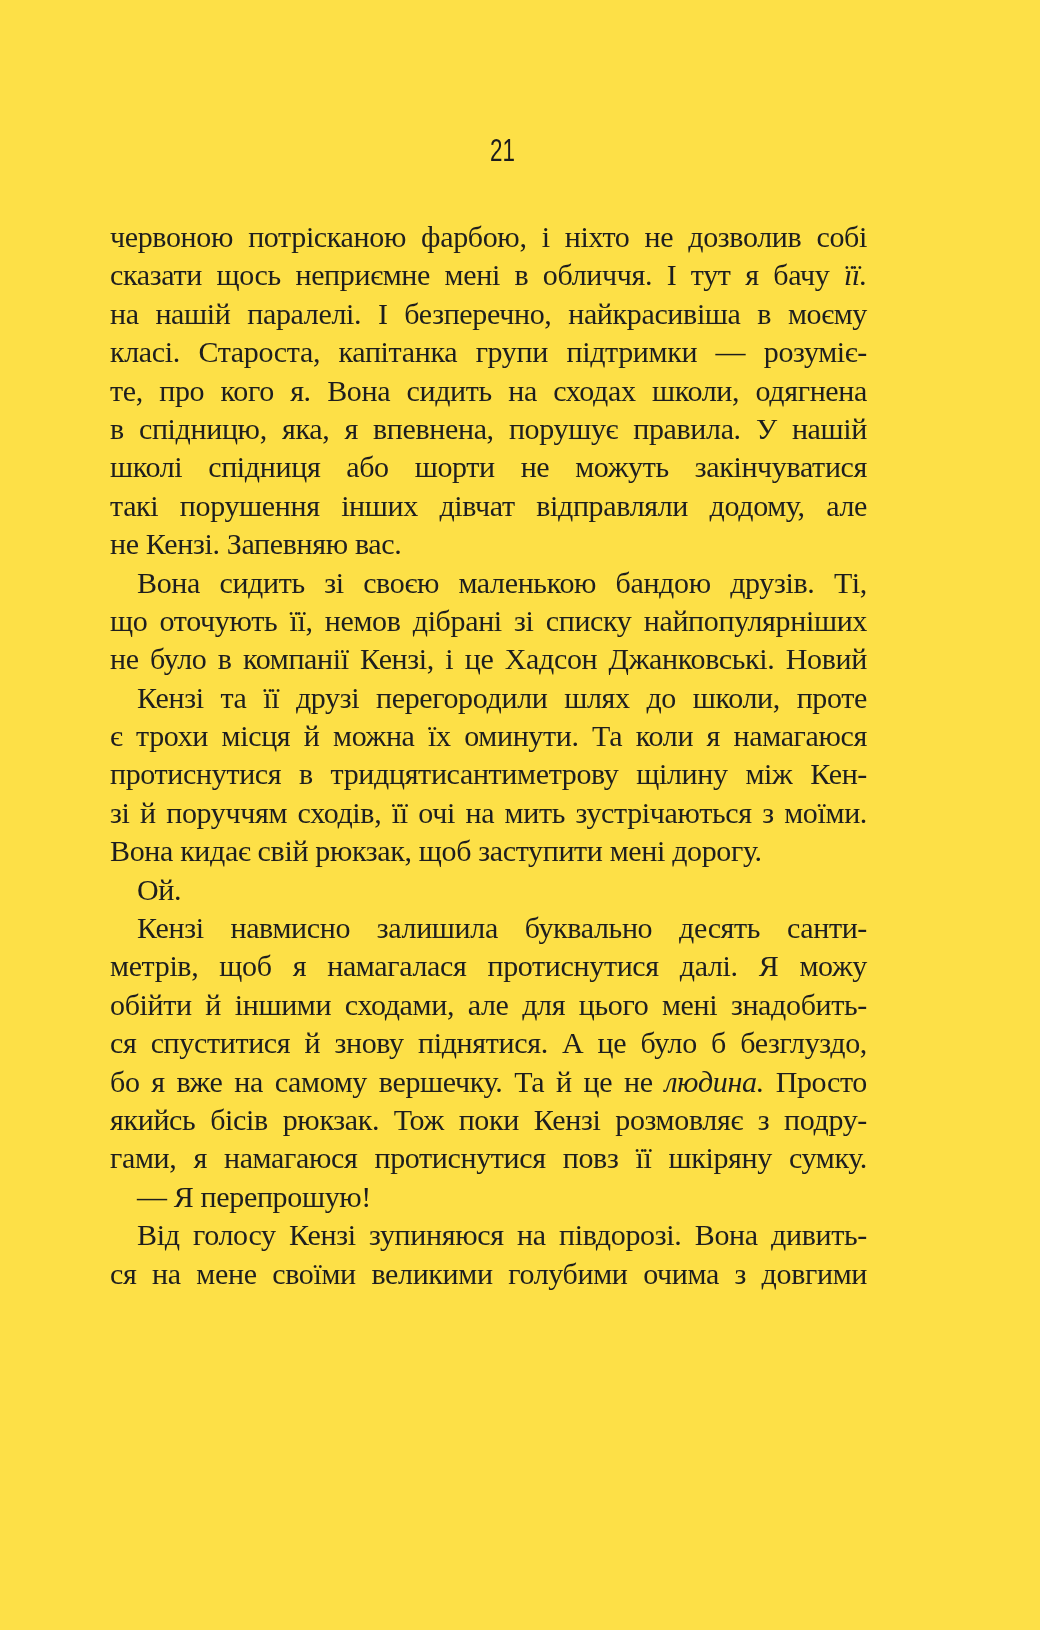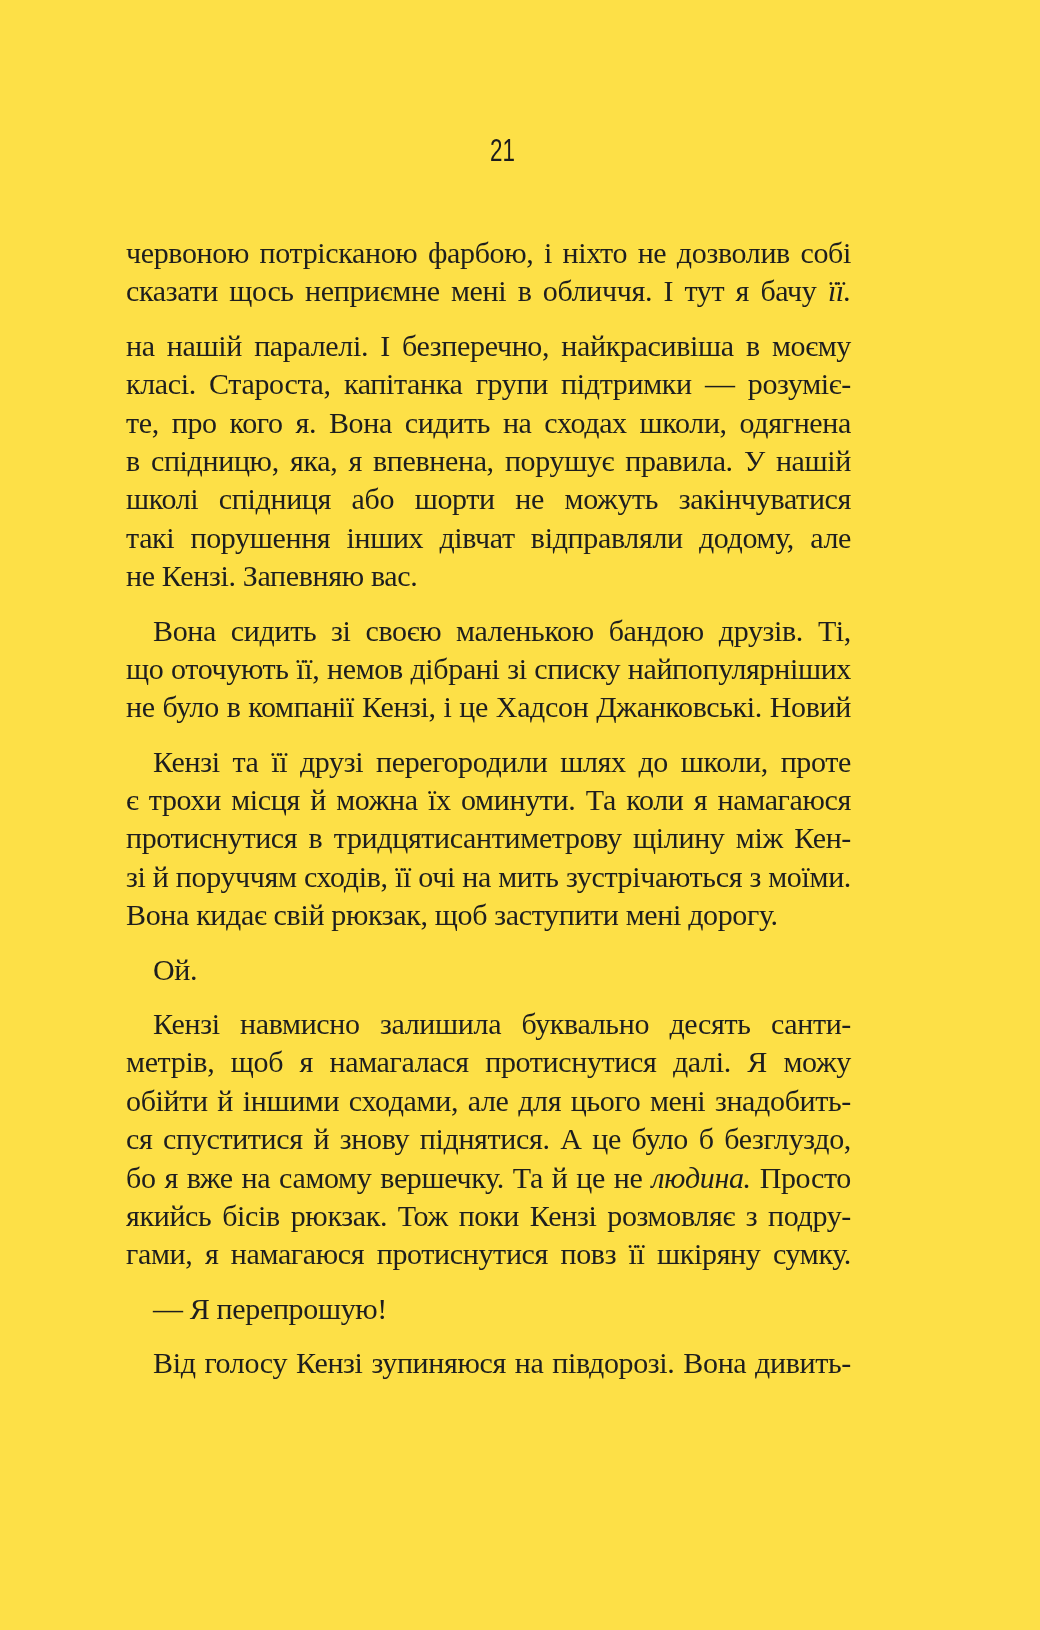--- a/index.html
+++ b/index.html
@@ -32,21 +32,21 @@
   .text-block {
     position: absolute;
     left: 110px;
     top: 218px;
     width: 757px;
     font-size: 30px;
     line-height: 38.4px;
     letter-spacing: -0.35px;
     color: #1e1e1e;
   }
-  .paragraph { margin: 16px; padding: 0; }
+  .paragraph { margin: 0; padding: 0; }
   .line {
     text-align: justify;
     text-align-last: justify;
     height: 38.4px;
     overflow: visible;
   }
   .line.end {
     text-align-last: left;
   }
   .line.indent {
@@ -95,15 +95,16 @@
         <div class="line"><span>ся спуститися й знову піднятися. А це було б безглуздо,</span></div>
         <div class="line"><span>бо я вже на самому вершечку. Та й це не </span><i>людина.</i><span> Просто</span></div>
         <div class="line"><span>якийсь бісів рюкзак. Тож поки Кензі розмовляє з подру-</span></div>
         <div class="line"><span>гами, я намагаюся протиснутися повз її шкіряну сумку.</span></div>
       </div>
       <div class="paragraph">
         <div class="line indent end"><span>— Я перепрошую!</span></div>
       </div>
       <div class="paragraph">
         <div class="line indent"><span>Від голосу Кензі зупиняюся на півдорозі. Вона дивить-</span></div>
+        <div class="line"><span>ся на мене своїми великими голубими очима з довгими</span></div>
       </div>
     </div>
 </div>
 
 </body></html>

